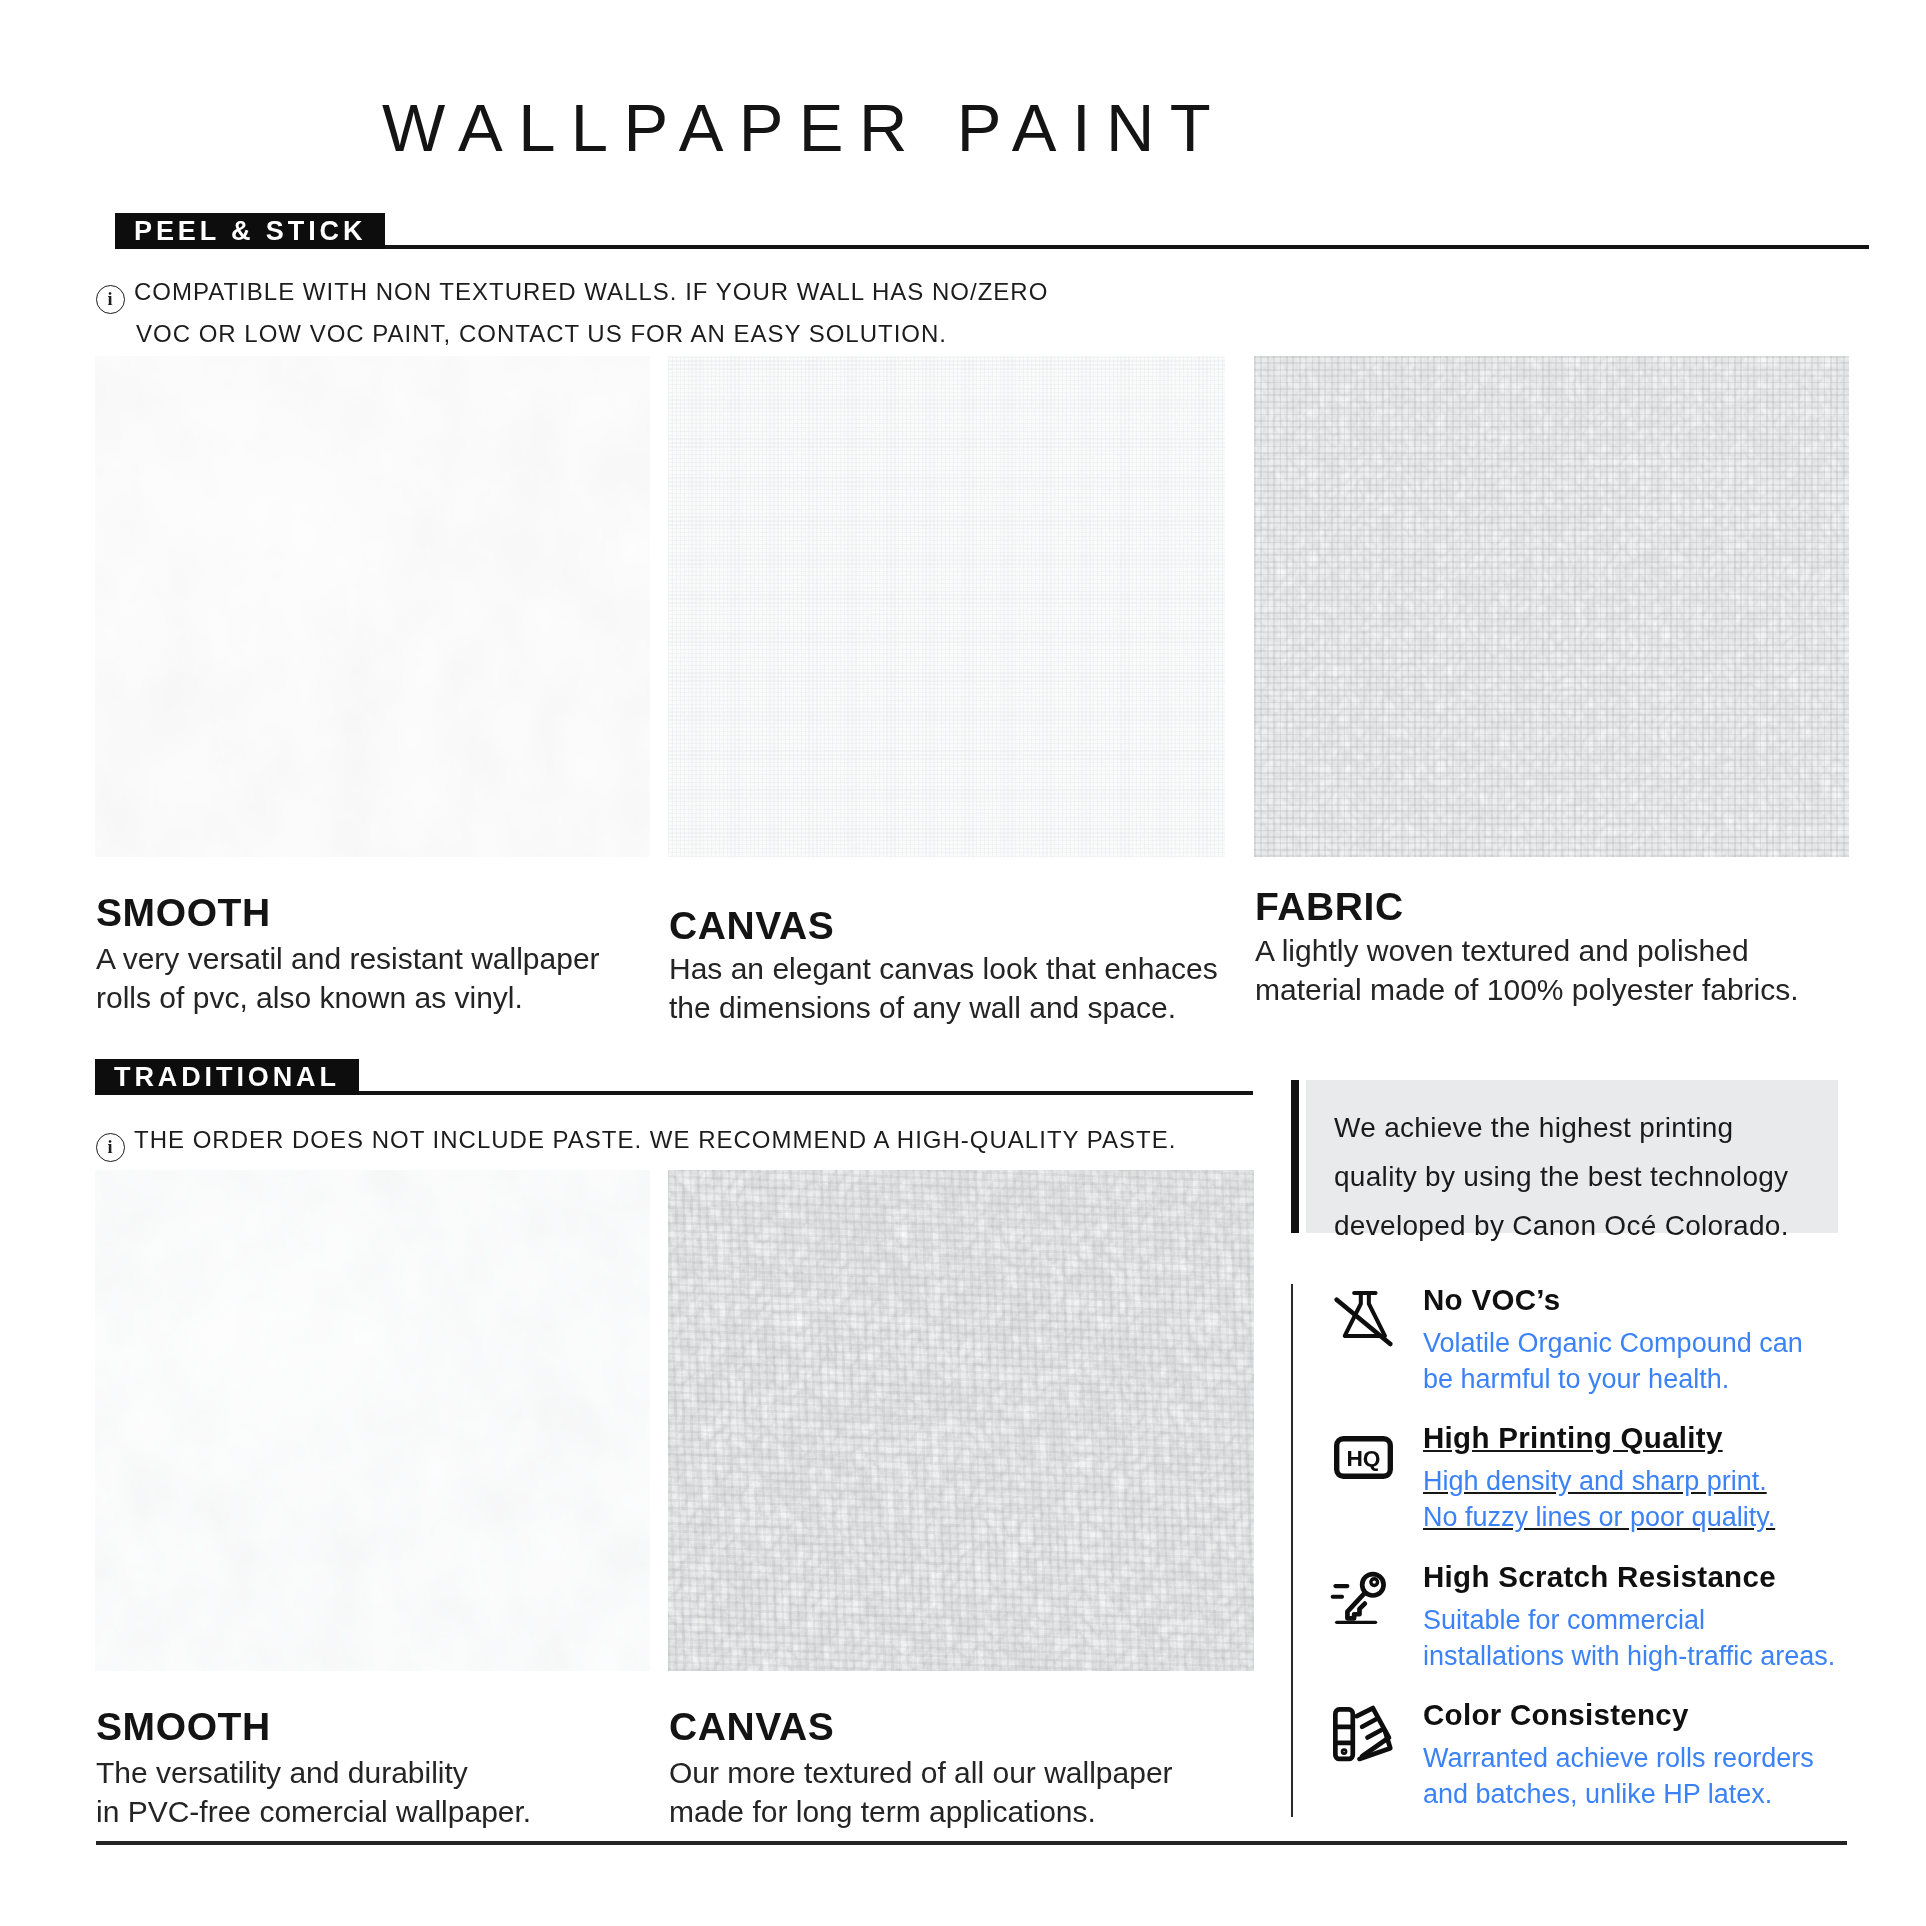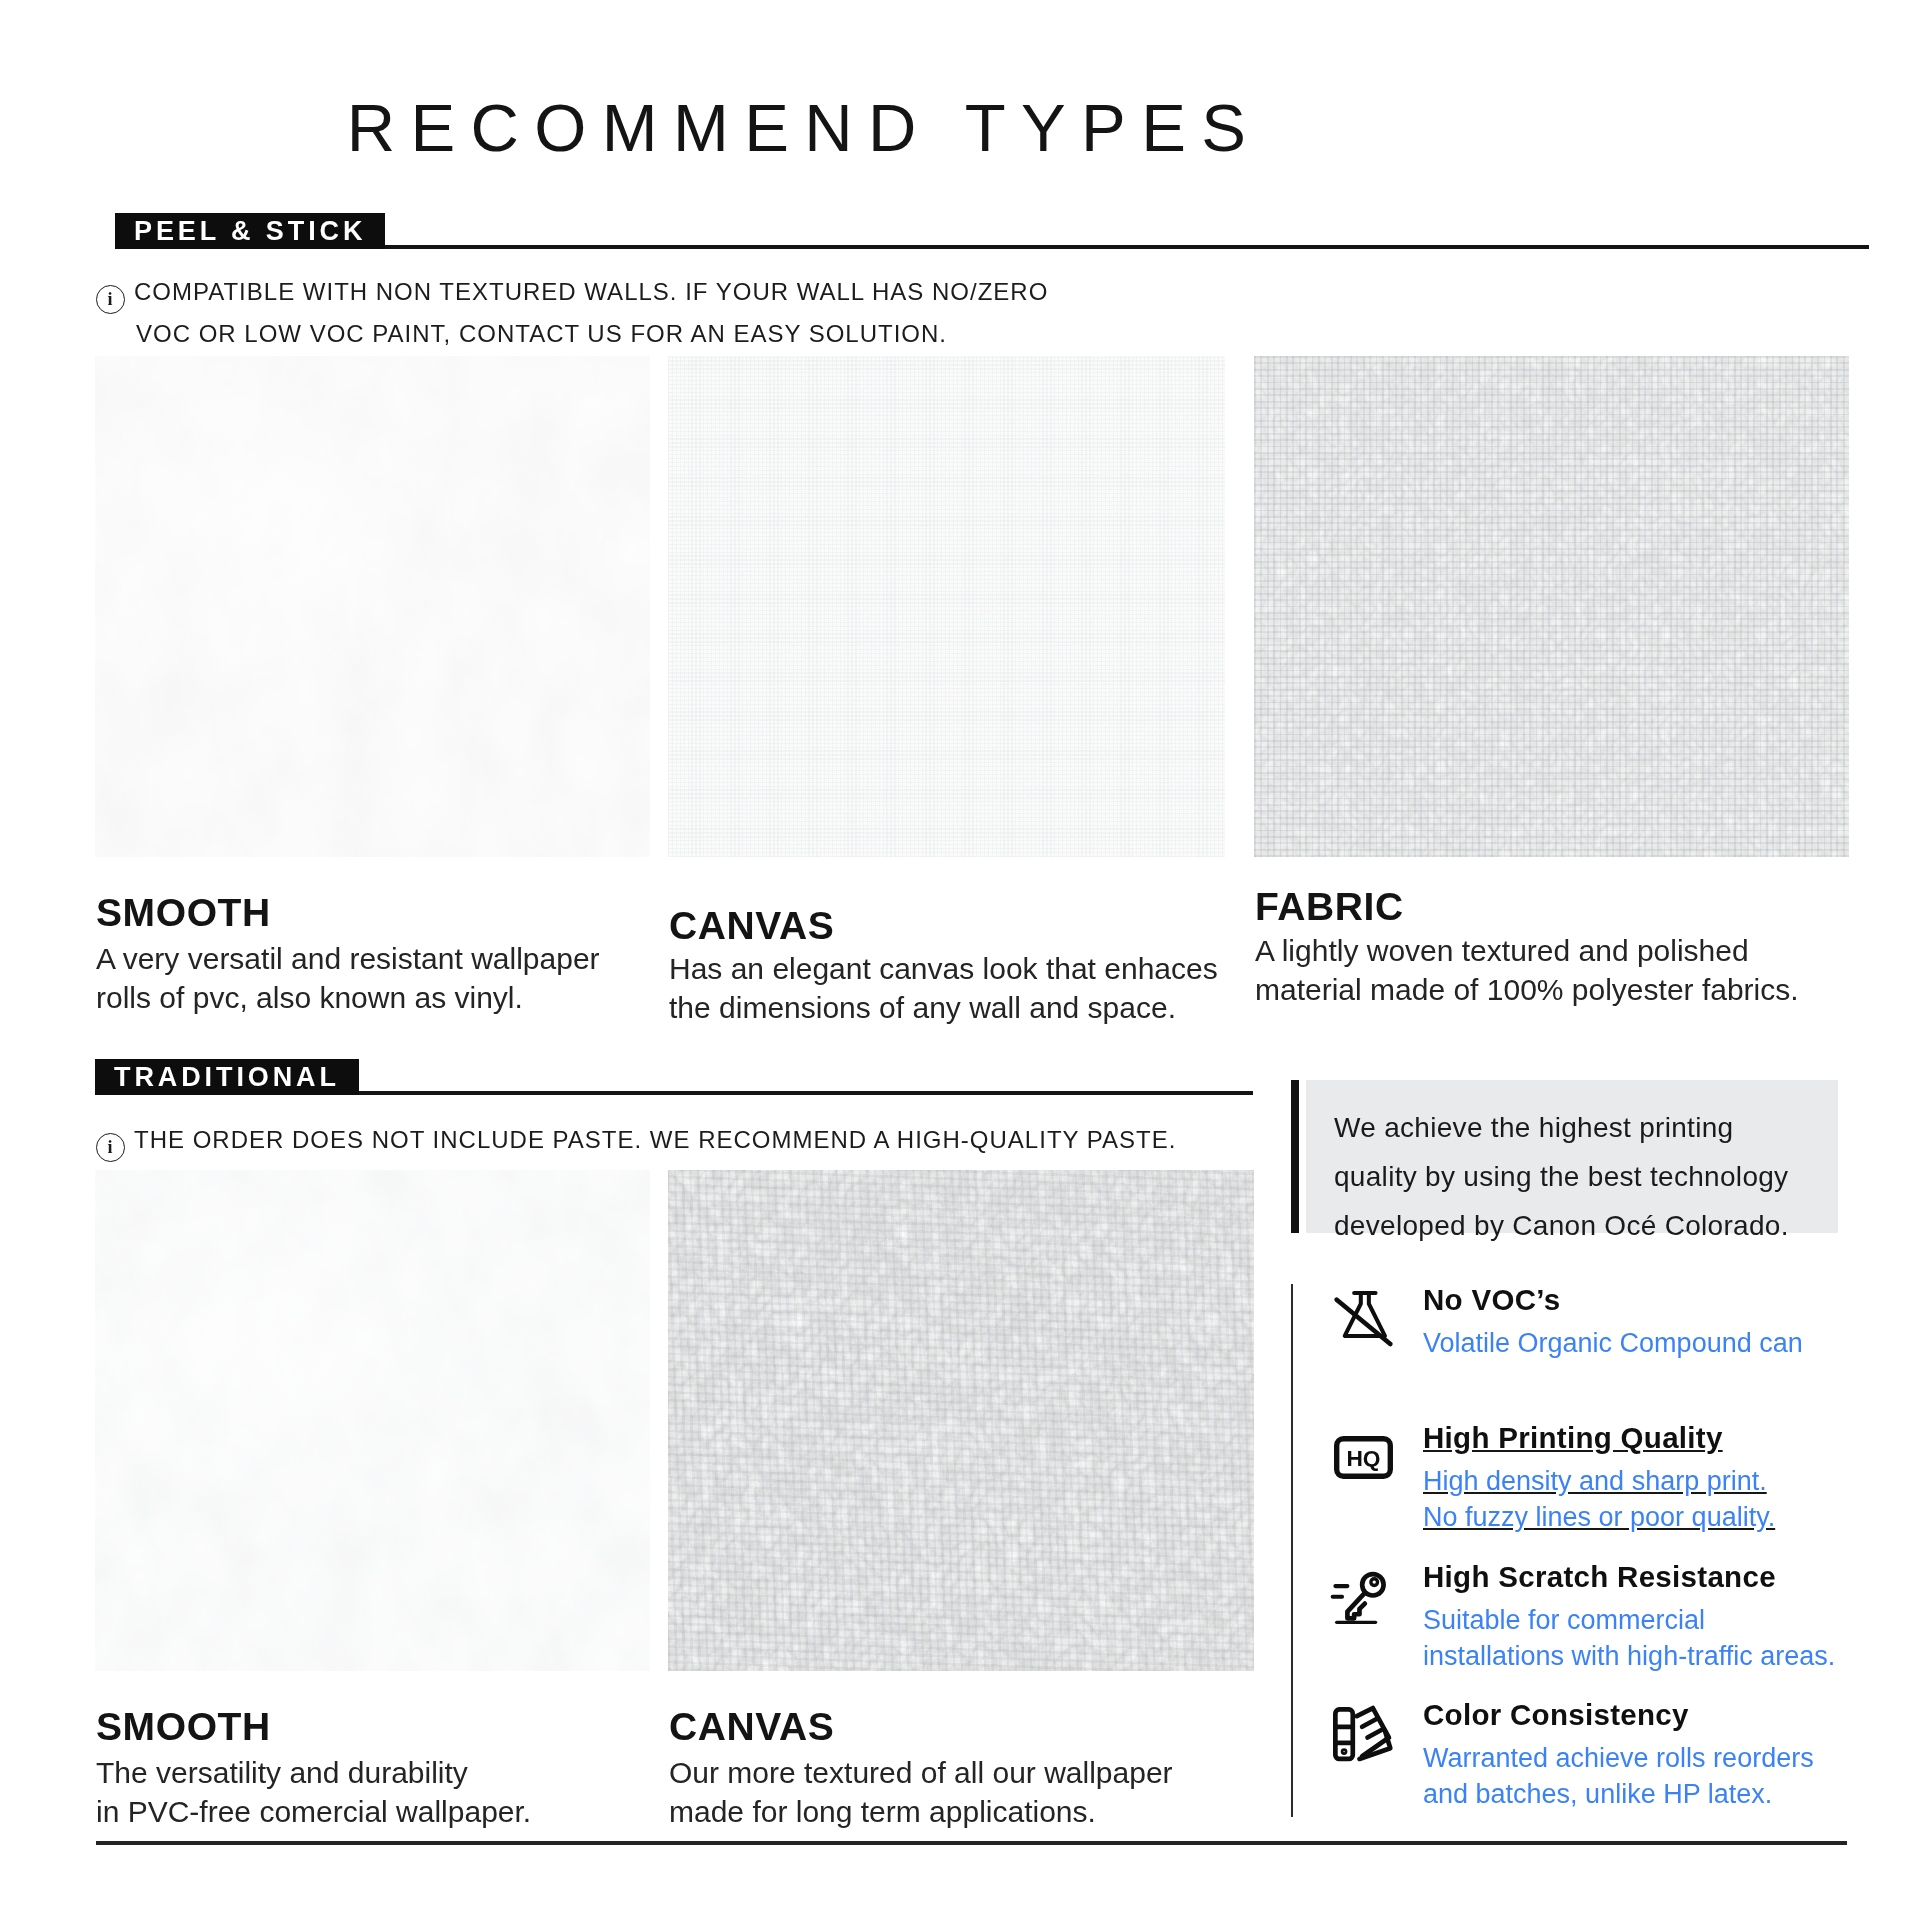--- a/index.html
+++ b/index.html
@@ -53,21 +53,21 @@
   .feature-icon{position:absolute;left:1330px;width:67px;height:67px;}
   .feature-text{position:absolute;left:1423px;width:475px;}
   .f-title{font-size:29.5px;font-weight:700;letter-spacing:0.3px;color:#101010;}
   .f-desc{font-size:27px;font-weight:400;line-height:36px;color:#3b82f6;margin-top:7.7px;}
 
   #bottom-rule{left:96px;top:1841px;width:1751px;height:3.9px;background:#242424;}
 </style>
 </head>
 <body>
 
-<div class="abs" id="page-title">RECOMMEND TYPES</div>
+<div class="abs" id="page-title">WALLPAPER PAINT</div>
 
 <div class="abs sec-header" style="left:95px;top:213px;width:1754px;padding-left:20px;">
   <div class="sec-label">PEEL &amp; STICK</div>
   <div class="sec-rule" style="flex:1;"></div>
 </div>
 
 <div class="abs info" style="left:96px;top:272px;width:1027px;">
   <div><span class="info-icon">i</span><span>COMPATIBLE WITH NON TEXTURED WALLS. IF YOUR WALL HAS NO/ZERO</span></div>
   <div class="ind">VOC OR LOW VOC PAINT, CONTACT US FOR AN EASY SOLUTION.</div>
 </div>
@@ -213,20 +213,21 @@
   <g fill="none" stroke="#0e0e0e" stroke-width="6" stroke-linecap="round" stroke-linejoin="round">
     <path d="M36 12 H68"></path>
     <path d="M46 12 V28 L22 76 H82 L58 28 V12"></path>
     <path d="M10 22 L90 88" stroke-width="7"></path>
   </g>
 </svg>
 <div class="feature-text" style="top:1283px;">
   <div class="f-title">No VOC’s</div>
   <div class="f-desc">
     <div>Volatile Organic Compound can</div>
+    <div>be harmful to your health.</div>
   </div>
 </div>
 
 <svg class="feature-icon" style="top:1424px;" viewBox="0 0 100 100">
   <rect x="10" y="22" width="80" height="56" rx="10" fill="none" stroke="#0e0e0e" stroke-width="8"></rect>
   <text x="50" y="63" text-anchor="middle" font-size="34" font-weight="bold" font-family="Liberation Sans, sans-serif" fill="#0e0e0e">HQ</text>
 </svg>
 <div class="feature-text" style="top:1421px;text-decoration:underline;">
   <div class="f-title">High Printing Quality</div>
   <div class="f-desc">

